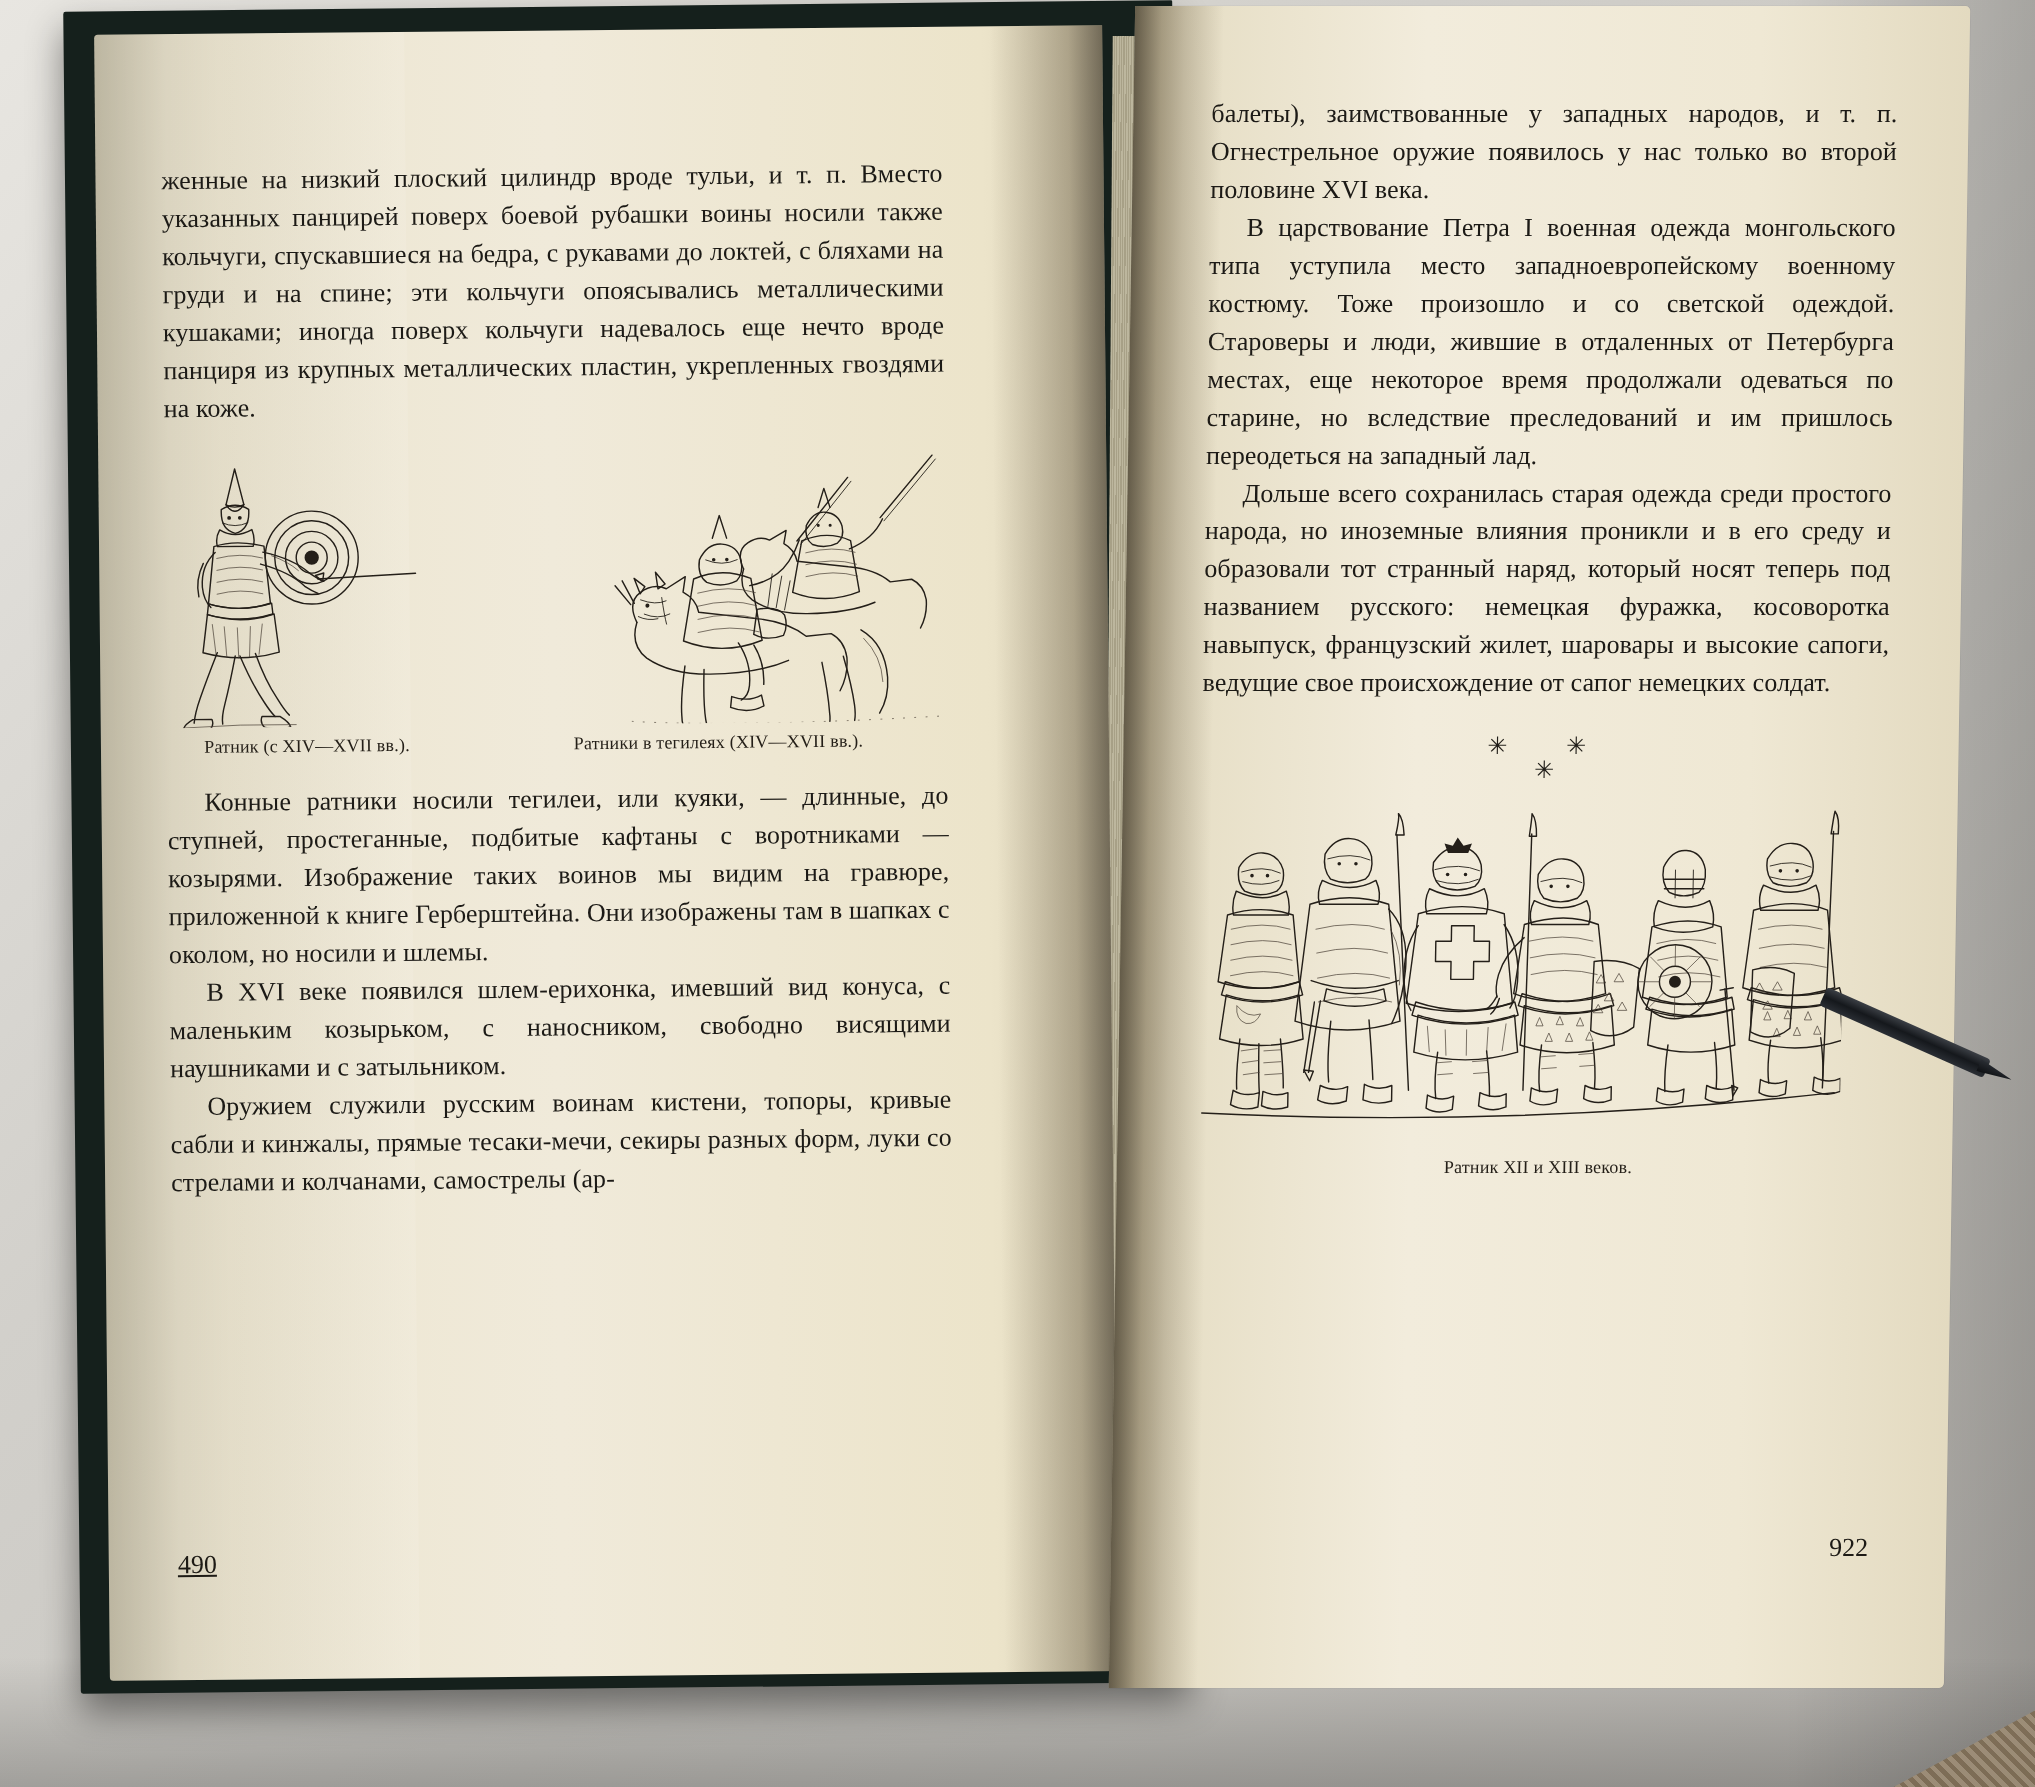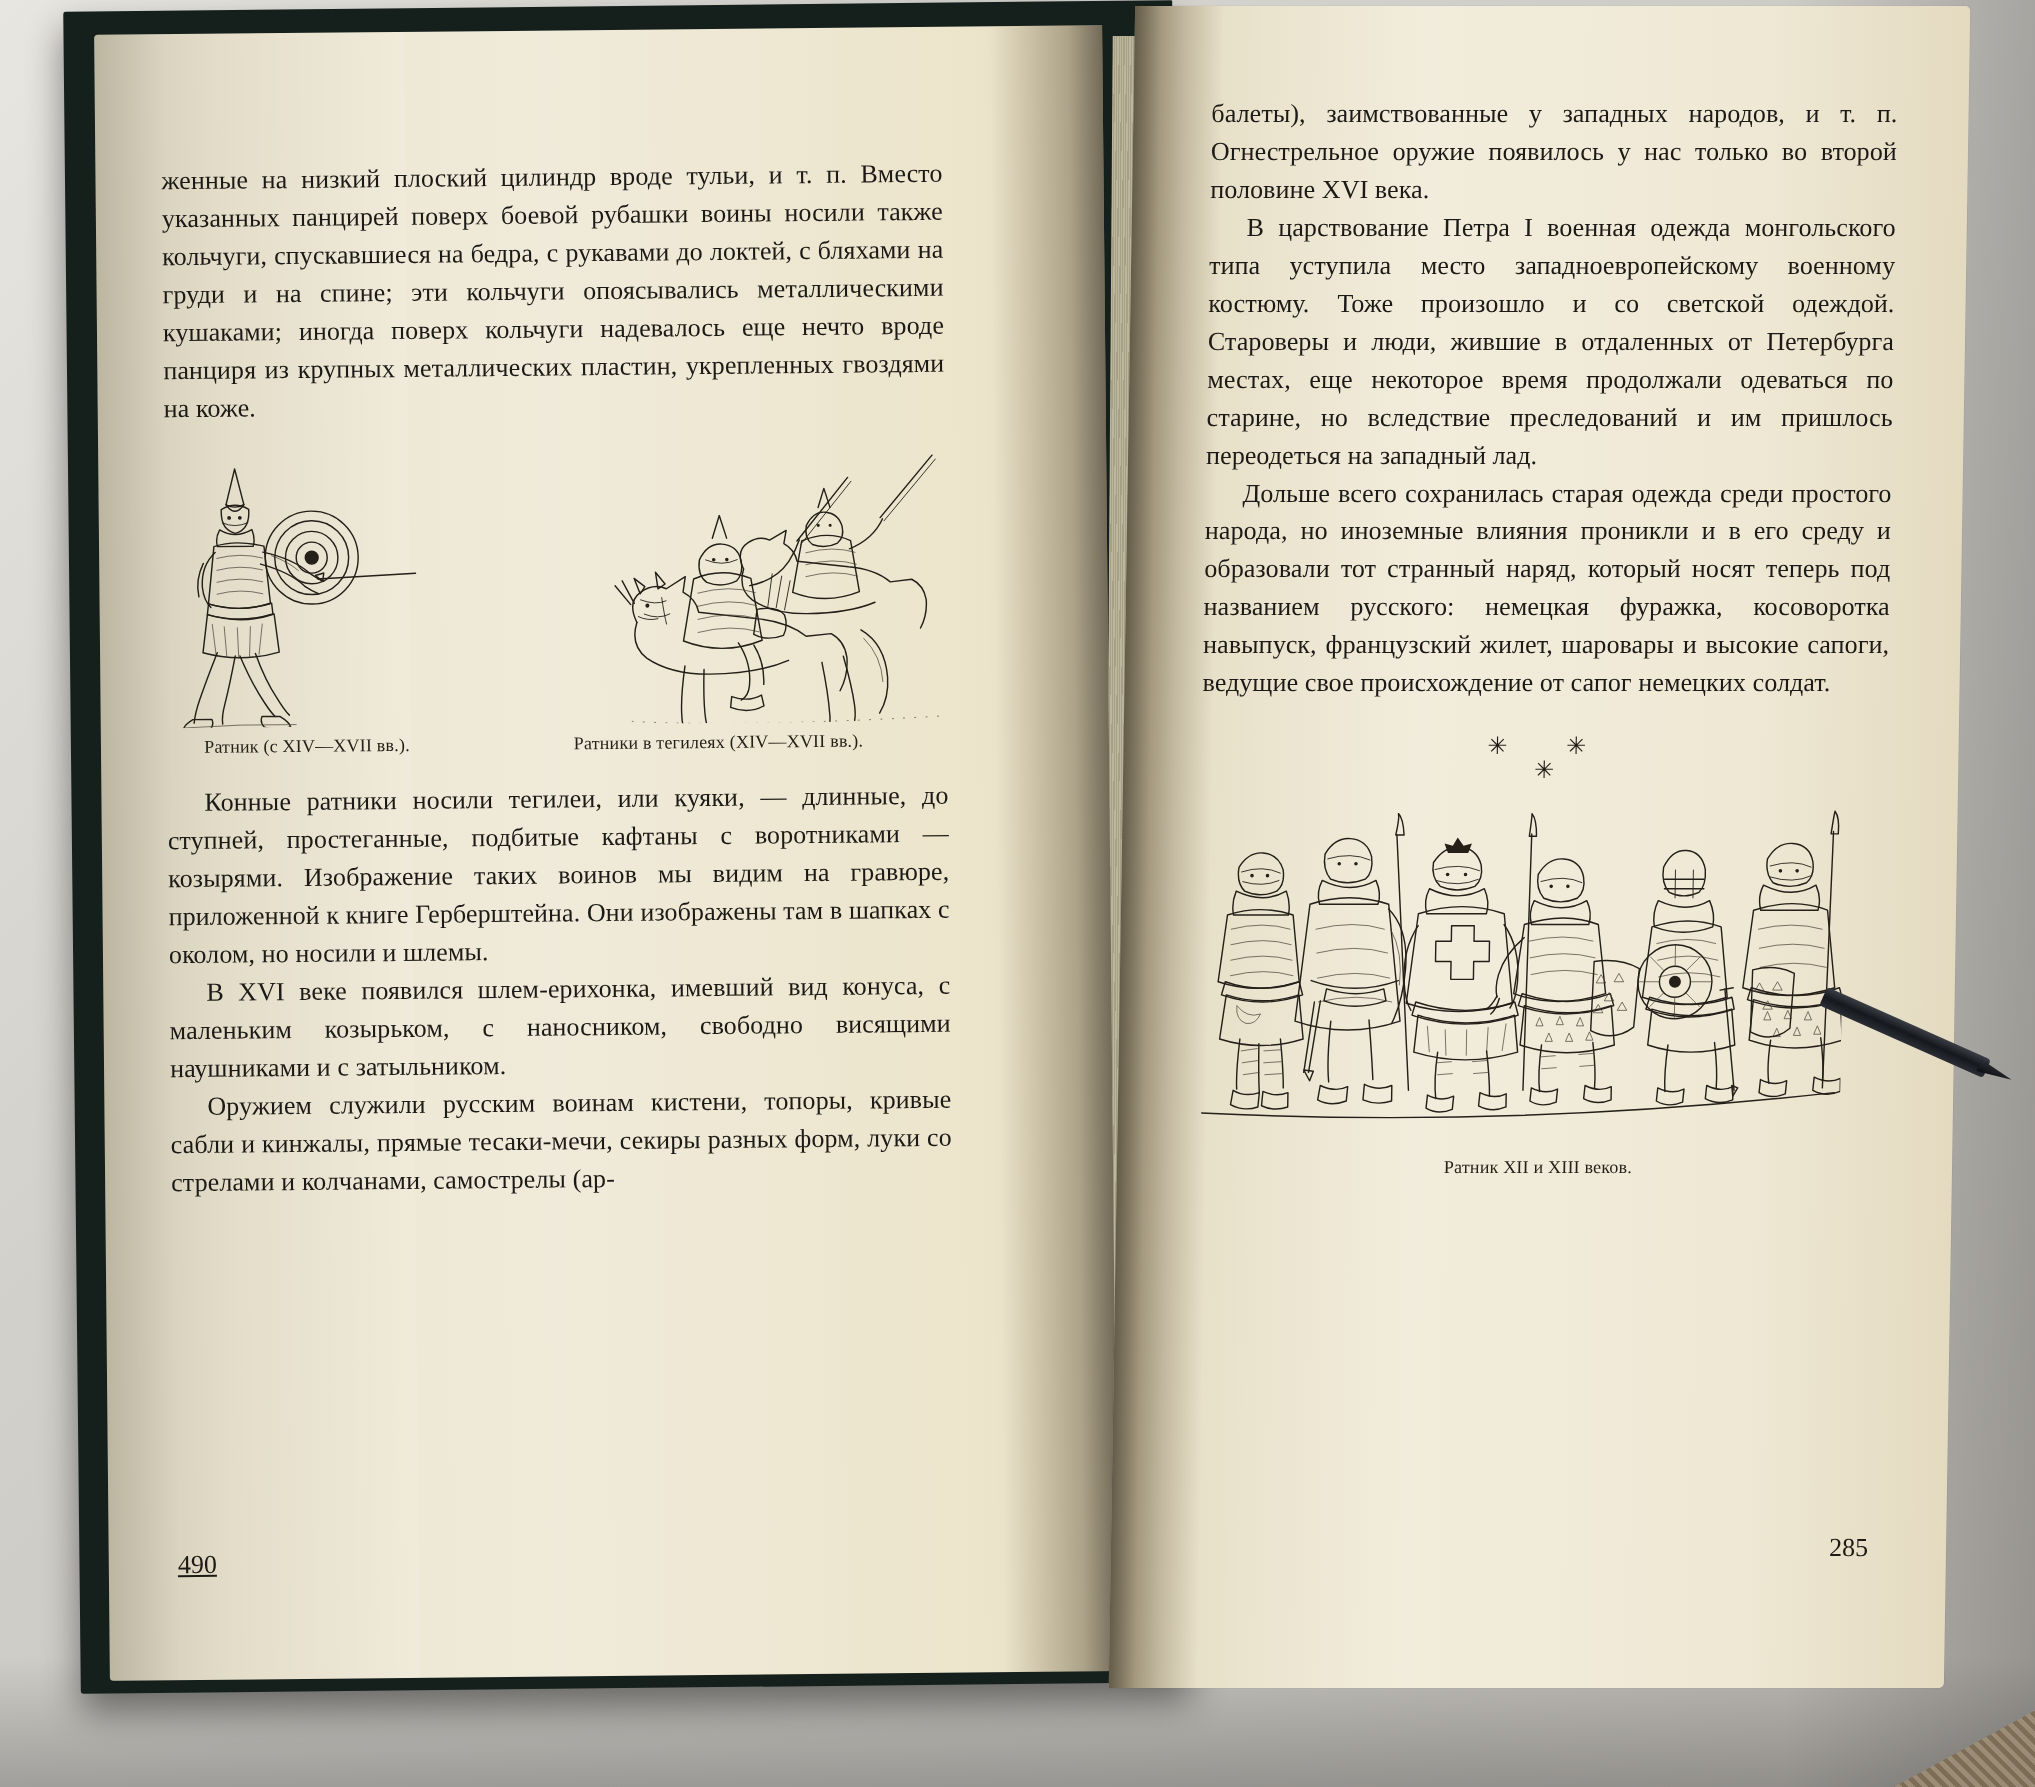--- a/index.html
+++ b/index.html
@@ -533,21 +533,21 @@
               <path class="ink" d="M962 386 q-6 44 -2 72 M1046 382 q6 44 4 72"></path>
               <path class="ink" d="M946 452 q24 12 44 2 l-2 22 q-24 10 -44 -2z"></path>
               <path class="ink" d="M1036 448 q24 12 44 2 l0 22 q-24 10 -46 -2z"></path>
             </g>
           </svg>
 
           <div class="caption" style="margin-top:13px;">Ратник XII и XIII веков.</div>
         </div>
       </div>
 
-      <div class="folio folio-right">285</div>
+      <div class="folio folio-right">922</div>
       <div class="gutter-right"></div>
     </div>
   </div>
 
   <div class="pen">
     <div class="pen-body"></div>
     <div class="pen-tip"></div>
   </div>
 
 </div>

